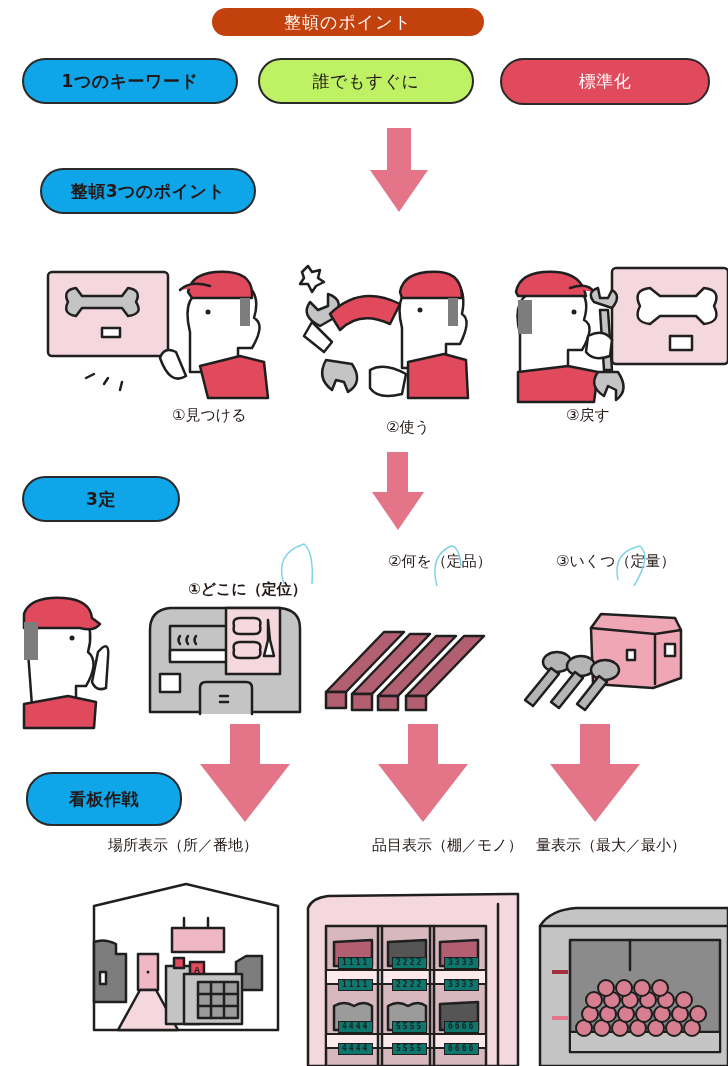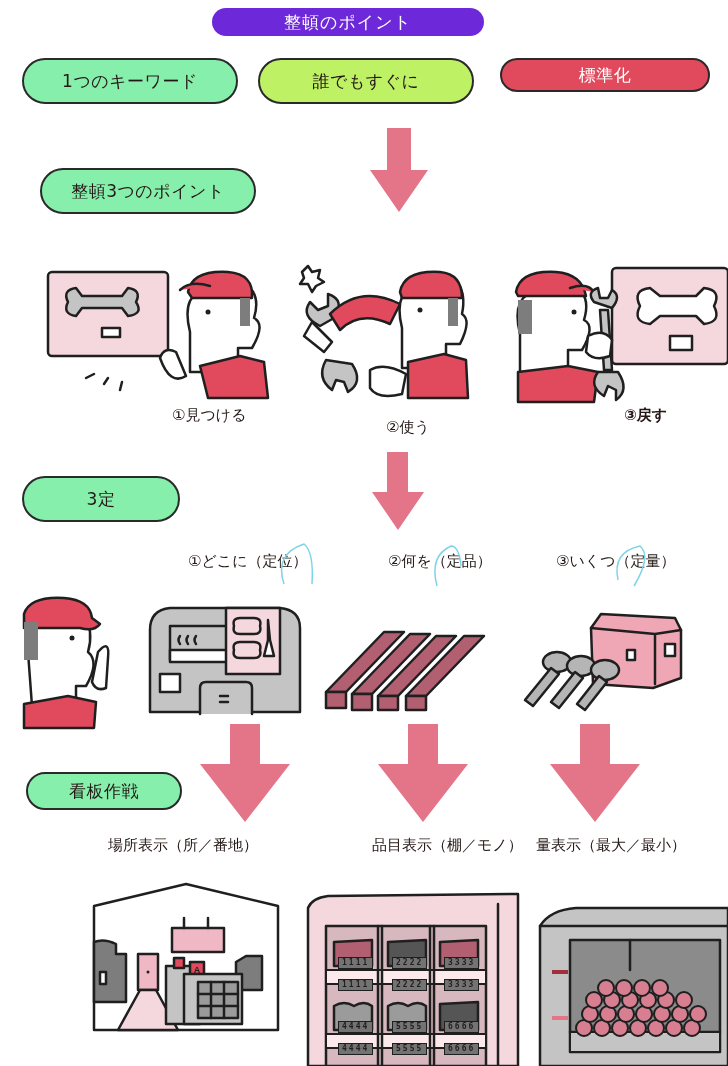--- a/index.html
+++ b/index.html
@@ -4,40 +4,40 @@
 <style>
   * { box-sizing: border-box; margin: 0; padding: 0; }
   html, body { width: 728px; height: 1066px; background: #ffffff; overflow: hidden; }
   body { position: relative; font-family: "DejaVu Sans", "Liberation Sans", sans-serif; color: #231815; }
   .abs { position: absolute; }
   .pill {
     position: absolute; display: flex; align-items: center; justify-content: center;
     border: 2px solid #2a2a2a; border-radius: 26px; font-size: 17px; font-weight: 500;
     letter-spacing: 0.5px;
   }
-  .pill.pink { background: #86efac; }
+  .pill.pink { background: #0ea5e9; font-weight: bold; }
   .pill.white { background: #bef264; }
   .pill.red { background: #e04a5c; color: #ffffff; }
   .title-bar {
     position: absolute; left: 212px; top: 8px; width: 272px; height: 28px;
-    background: #6d28d9; border-radius: 14px; color: #ffffff; font-size: 17px;
+    background: #c2410c; border-radius: 14px; color: #ffffff; font-size: 17px;
     display: flex; align-items: center; justify-content: center; letter-spacing: 1px;
   }
   .caption { position: absolute; font-size: 15px; white-space: nowrap; }
   svg { position: absolute; overflow: visible; }
   .stroke { stroke: #1f1f1f; stroke-width: 2.5; stroke-linejoin: round; stroke-linecap: round; }
 </style>
 </head>
 <body>
 
 <div class="title-bar">整頓のポイント</div>
 
 <div class="pill pink" style="left:22px;top:58px;width:216px;height:46px;">1つのキーワード</div>
 <div class="pill white" style="left:258px;top:58px;width:216px;height:46px;">誰でもすぐに</div>
-<div class="pill red" style="left:500px;top:58px;width:210px;height:34px;text-align:right;">標準化</div>
+<div class="pill red" style="left:500px;top:58px;width:210px;height:47px;text-align:right;">標準化</div>
 
 <svg style="left:370px;top:128px;" width="60" height="86" viewBox="0 0 60 86">
   <polygon points="17,0 41,0 41,42 58,42 29,84 0,42 17,42" fill="#e47487"></polygon>
 </svg>
 
 <div class="pill pink" style="left:40px;top:168px;width:216px;height:46px;">整頓3つのポイント</div>
 
 <svg style="left:40px;top:262px;" width="230" height="140" viewBox="0 0 230 140">
   <rect class="stroke" x="8" y="10" width="120" height="84" rx="4" fill="#f5d7de"></rect>
   <path class="stroke" d="M28 40 q-6 -12 8 -14 l6 8 h40 l6 -8 q14 2 8 14 q8 12 -8 14 l-6 -8 h-40 l-6 8 q-14 -2 -8 -14z" fill="#c4c4c4"></path>
@@ -76,29 +76,29 @@
   <path class="stroke" d="M8 30 q4 -22 40 -20 q26 2 30 24 l-68 0z" fill="#e04a5c"></path>
   <path class="stroke" d="M62 26 q18 -6 24 4" fill="#e04a5c"></path>
   <rect x="10" y="38" width="14" height="34" fill="#7d7d7d"></rect>
   <circle cx="66" cy="50" r="2.5" fill="#1f1f1f"></circle>
   <path class="stroke" d="M10 110 l50 -6 l30 6 l-4 30 l-76 0z" fill="#e04a5c"></path>
   <path class="stroke" d="M86 40 q-8 -10 4 -14 l2 10 l8 0 l4 -8 q10 6 0 18z" fill="#c4c4c4"></path>
   <path class="stroke" d="M92 48 l8 0 l4 60 l-8 0z" fill="#c4c4c4"></path>
   <path class="stroke" d="M90 110 q-10 14 6 24 l4 -10 l8 4 l0 10 q14 -10 2 -28z" fill="#c4c4c4"></path>
   <path class="stroke" d="M80 74 q16 -8 24 4 l-2 16 q-16 6 -24 -4z" fill="#fff"></path>
 </svg>
-<div class="caption" style="left:624px;top:406px;font-weight:bold;">③戻す</div>
+<div class="caption" style="left:566px;top:406px;">③戻す</div>
 
 <svg style="left:372px;top:452px;" width="52" height="80" viewBox="0 0 52 80">
   <polygon points="15,0 36,0 36,40 52,40 26,78 0,40 15,40" fill="#e47487"></polygon>
 </svg>
 
 <div class="pill pink" style="left:22px;top:476px;width:158px;height:46px;">3定</div>
 
-<div class="caption" style="left:188px;top:552px;">
+<div class="caption" style="left:188px;top:580px;font-weight:bold;">
   <span>①どこに</span><span>（定位）</span>
 </div>
 <div class="caption" style="left:388px;top:552px;">
   <span>②何を</span><span>（定品）</span>
 </div>
 <div class="caption" style="left:556px;top:552px;">
   <span>③いくつ</span><span>（定量）</span>
 </div>
 
 <svg style="left:270px;top:540px;" width="60" height="50" viewBox="0 0 60 50">
@@ -175,21 +175,21 @@
 <svg style="left:200px;top:724px;" width="92" height="100" viewBox="0 0 92 100">
   <polygon points="30,0 60,0 60,40 90,40 45,98 0,40 30,40" fill="#e47487"></polygon>
 </svg>
 <svg style="left:378px;top:724px;" width="92" height="100" viewBox="0 0 92 100">
   <polygon points="30,0 60,0 60,40 90,40 45,98 0,40 30,40" fill="#e47487"></polygon>
 </svg>
 <svg style="left:550px;top:724px;" width="92" height="100" viewBox="0 0 92 100">
   <polygon points="30,0 60,0 60,40 90,40 45,98 0,40 30,40" fill="#e47487"></polygon>
 </svg>
 
-<div class="pill pink" style="left:26px;top:772px;width:156px;height:38px;">看板作戦</div>
+<div class="pill pink" style="left:26px;top:772px;width:156px;height:54px;">看板作戦</div>
 
 <div class="caption" style="left:108px;top:836px;text-align:right;">場所表示（所／番地）</div>
 <div class="caption" style="left:344px;top:836px;margin-left:28px;">品目表示（棚／モノ）</div>
 <div class="caption" style="left:536px;top:836px;">量表示（最大／最小）</div>
 
 <svg style="left:94px;top:882px;" width="190" height="150" viewBox="0 0 190 150">
   <path class="stroke" d="M0 24 l92 -22 l92 22 l0 124 l-184 0z" fill="#ffffff"></path>
   <rect class="stroke" x="78" y="46" width="52" height="24" fill="#f0b8c4"></rect>
   <path class="stroke" d="M90 46 l0 -10 M114 46 l0 -10" fill="none"></path>
   <path class="stroke" d="M0 60 q10 -4 22 2 l0 10 l10 0 l0 48 l-32 0z" fill="#7d7d7d"></path>
@@ -230,21 +230,21 @@
   <div class="abs" style="left:142px;top:90px;"><span class="shelf-tag">3333</span></div>
   <div class="abs" style="left:36px;top:132px;"><span class="shelf-tag">4444</span></div>
   <div class="abs" style="left:90px;top:132px;"><span class="shelf-tag">5555</span></div>
   <div class="abs" style="left:142px;top:132px;"><span class="shelf-tag">6666</span></div>
   <div class="abs" style="left:36px;top:154px;"><span class="shelf-tag">4444</span></div>
   <div class="abs" style="left:90px;top:154px;"><span class="shelf-tag">5555</span></div>
   <div class="abs" style="left:142px;top:154px;"><span class="shelf-tag">6666</span></div>
 </div>
 <style>
   .shelf-tag {
-    display: inline-block; background: #737373; border: 1.5px solid #1f1f1f; color: #1f1f1f;
+    display: inline-block; background: #0f766e; border: 1.5px solid #1f1f1f; color: #1f1f1f;
     font-family: "DejaVu Sans Mono", monospace; font-size: 8px; font-weight: bold;
     letter-spacing: 2px; padding: 0 3px; line-height: 10px;
   }
 </style>
 
 <svg style="left:540px;top:890px;" width="188" height="176" viewBox="0 0 188 176">
   <path class="stroke" d="M0 36 q10 -16 36 -18 l152 0 l0 158 l-188 0z" fill="#c4c4c4"></path>
   <path class="stroke" d="M0 36 l188 0" fill="none"></path>
   <rect class="stroke" x="30" y="50" width="150" height="112" fill="#8b8b8b"></rect>
   <path class="stroke" d="M30 142 l150 0" fill="none"></path>

